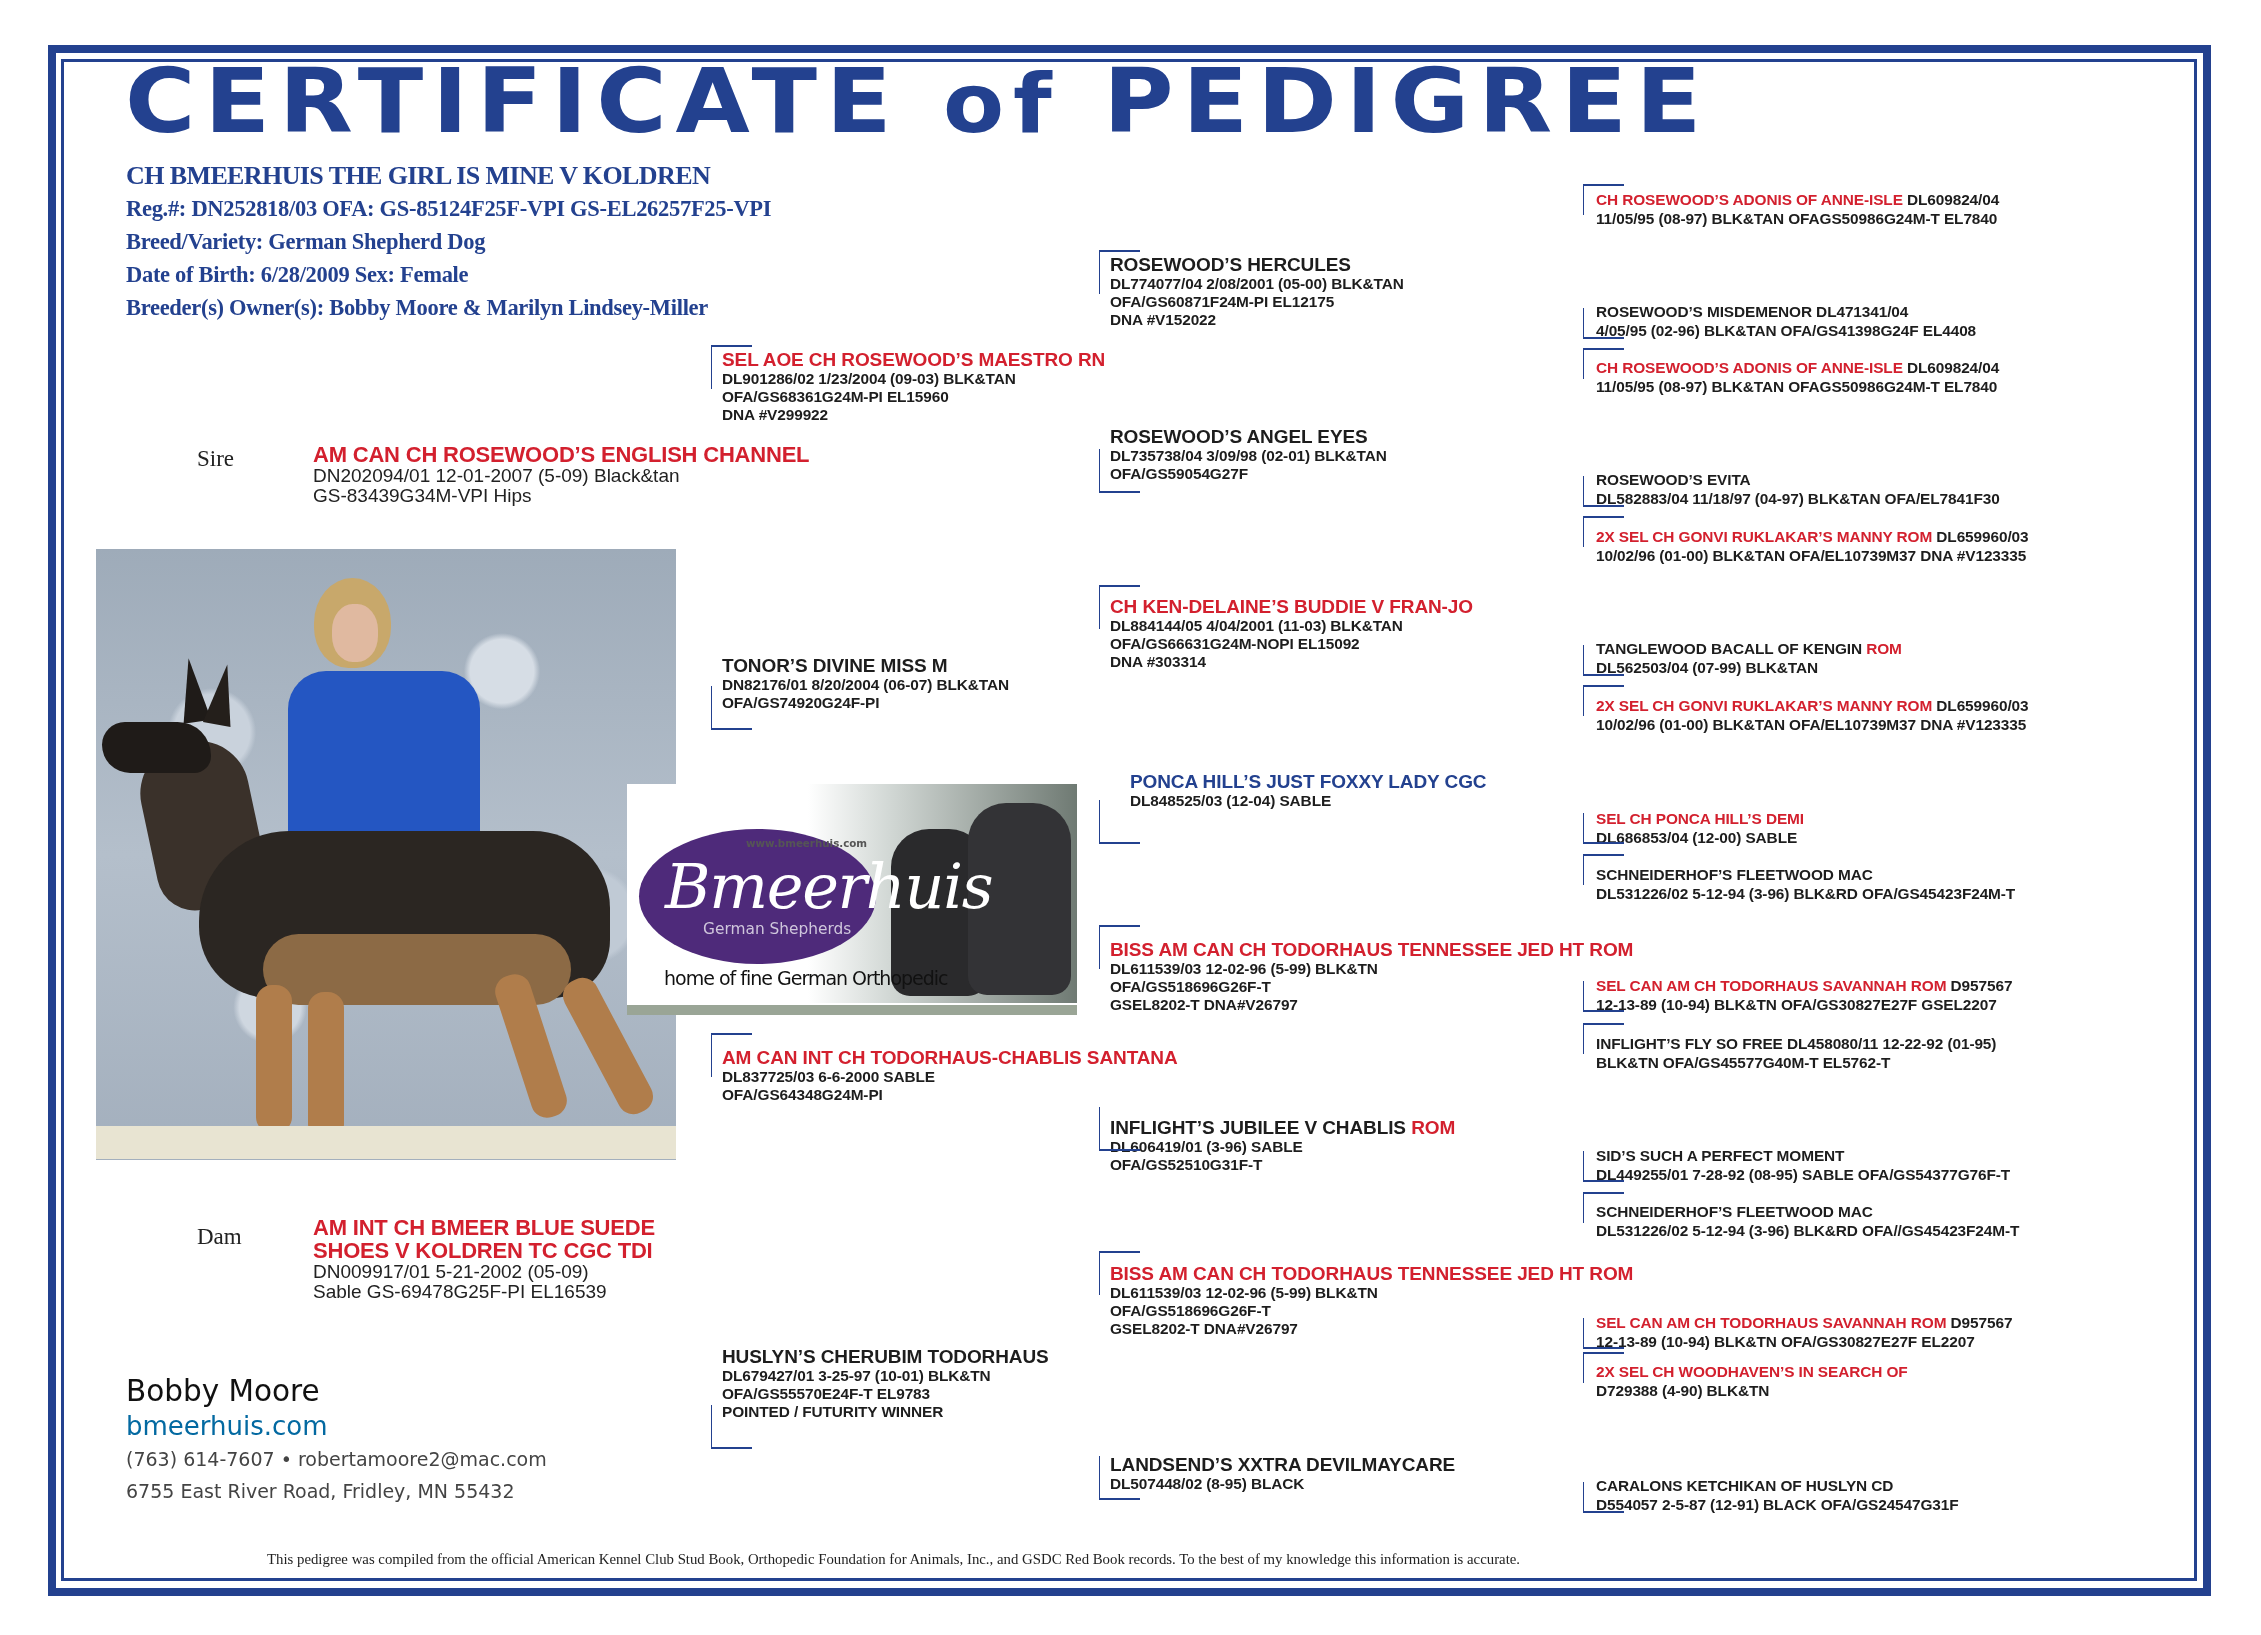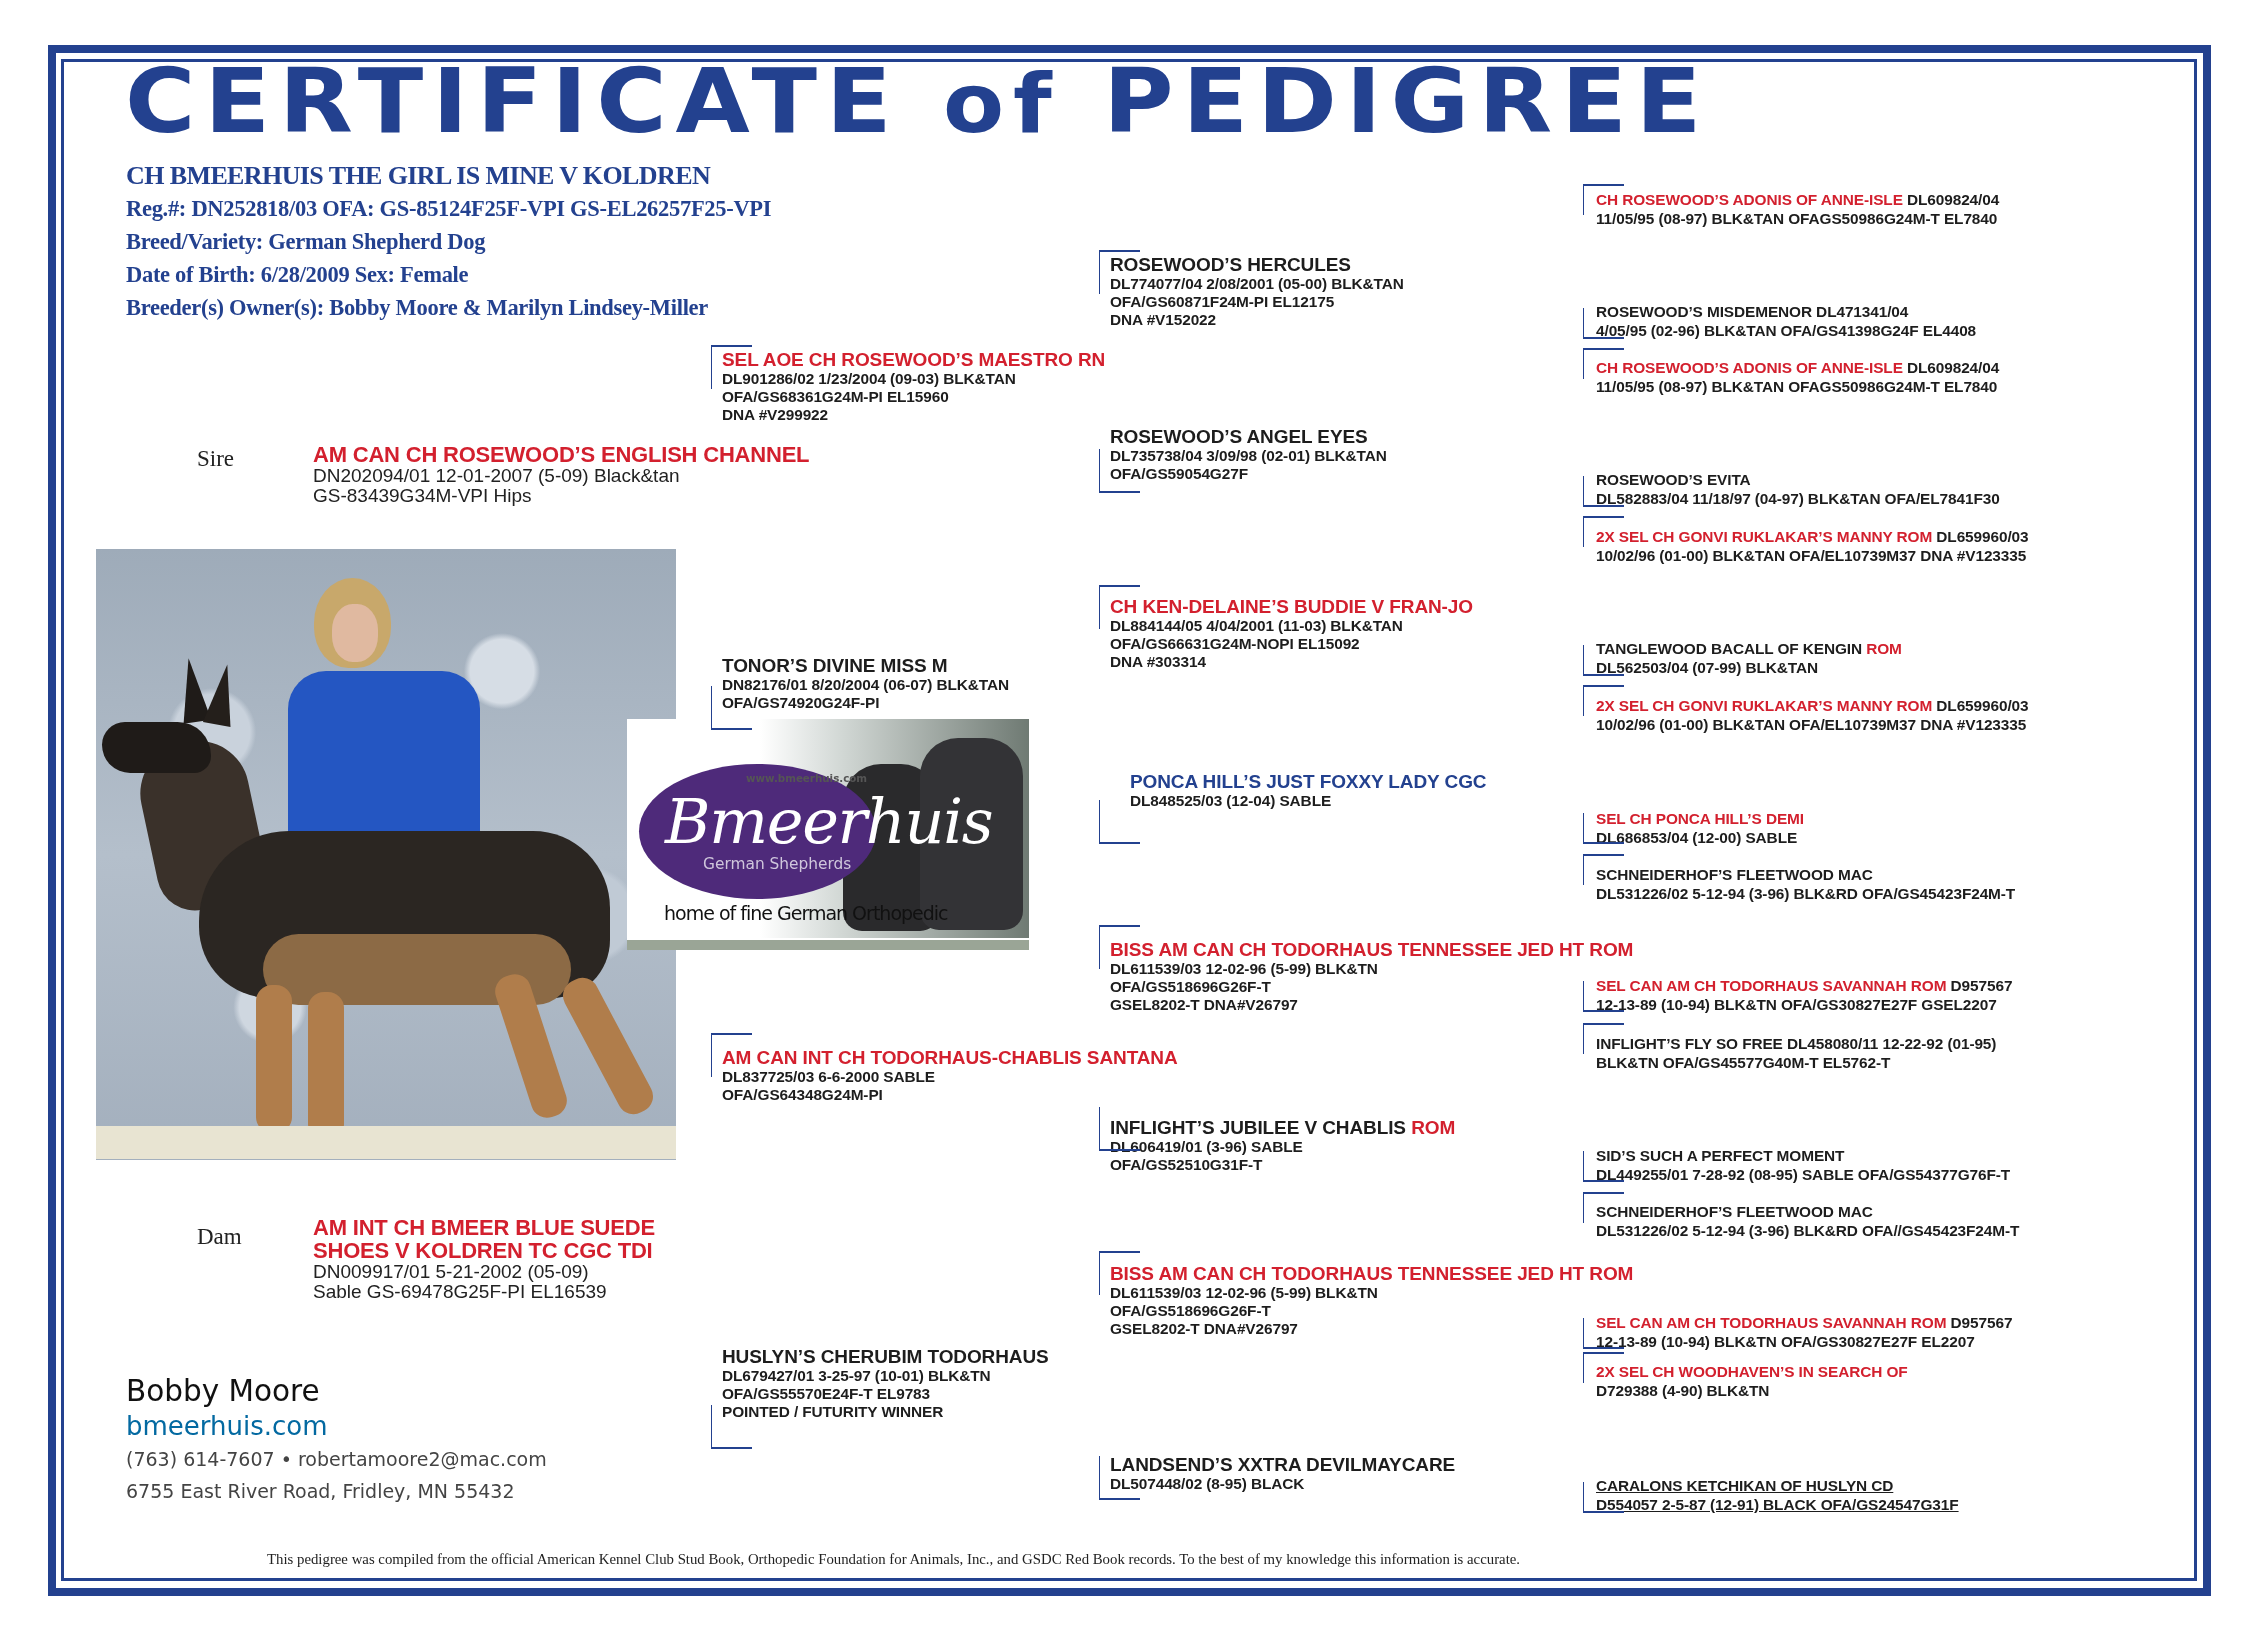--- a/index.html
+++ b/index.html
@@ -34,21 +34,21 @@
   .photo .handler-face { position:absolute; left:236px; top:55px; width:46px; height:58px; border-radius:45%; background:#e0b9a0; }
   .photo .handler-body { position:absolute; left:192px; top:122px; width:192px; height:212px; border-radius:38px 38px 13px 13px; background:#2456c2; }
   .photo .dog-body { position:absolute; left:103px; top:282px; width:411px; height:167px; border-radius:90px 77px 58px 71px; background:#2b2622; }
   .photo .dog-belly { position:absolute; left:167px; top:385px; width:308px; height:71px; border-radius:38px; background:#8c6a45; }
   .photo .dog-neck { position:absolute; left:51px; top:192px; width:109px; height:167px; border-radius:51px 51px 26px 38px; background:#3a312a; transform:rotate(-12deg); }
   .photo .dog-head { position:absolute; left:6.4px; top:173px; width:109px; height:51px; border-radius:26px 38px 19px 32px; background:#1f1b18; }
   .photo .dog-ear1 { position:absolute; left:83px; top:109px; width:0; height:0; border-left:14px solid transparent; border-right:14px solid transparent; border-bottom:64px solid #1f1b18; transform:rotate(-8deg); }
   .photo .dog-ear2 { position:absolute; left:112px; top:115px; width:0; height:0; border-left:14px solid transparent; border-right:14px solid transparent; border-bottom:61px solid #241f1b; transform:rotate(10deg); }
   .photo .leg { position:absolute; width:36px; height:148px; background:#b07d4b; border-radius:16px; }
   .photo .floor { position:absolute; left:0; top:577px; width:580px; height:33px; background:#e8e4d2; }
-  .logo { position:absolute; left:627px; top:719px; width:402px; height:231px; background:#ffffff; overflow:hidden; }
+  .logo { position:absolute; left:627px; top:784px; width:450px; height:231px; background:#ffffff; overflow:hidden; }
   .logo .dogs { position:absolute; right:0; top:0; width:269px; height:219px; background:linear-gradient(90deg, rgba(255,255,255,1) 0%, rgba(180,190,185,0.6) 30%, #6f7a73 100%); }
   .logo .d1 { position:absolute; left:83px; top:45px; width:96px; height:167px; border-radius:38px 38px 19px 19px; background:#2a2a2c; }
   .logo .d2 { position:absolute; left:160px; top:19px; width:103px; height:192px; border-radius:38px 38px 19px 19px; background:#333336; }
   .logo .oval { position:absolute; left:11.5px; top:45px; width:237px; height:135px; border-radius:50%; background:#4e2a7a; }
   .logo .brand { position:absolute; left:38px; top:71px; font-family:"DejaVu Serif", serif; font-size:62px; color:#ffffff; line-height:64px; font-style:italic; letter-spacing:-1.3px; }
   .logo .sub { position:absolute; left:76px; top:136px; font-family:"DejaVu Sans", sans-serif; font-size:15.4px; color:#cfc6dc; }
   .logo .url { position:absolute; left:119px; top:53px; font-family:"DejaVu Sans", sans-serif; font-size:10.3px; color:#555; font-weight:bold; }
   .logo .tagline { position:absolute; left:37px; top:183px; font-family:"DejaVu Sans", sans-serif; font-size:19px; color:#111; letter-spacing:-1px; }
   .logo .strip { position:absolute; left:0; bottom:0; width:450px; height:10.3px; background:#9aa596; }
   .contact { position:absolute; left:126px; top:1373px; color:#333; font-family:"DejaVu Sans", sans-serif; }
@@ -293,21 +293,21 @@
   <div class="edet">12-13-89 (10-94) BLK&amp;TN OFA/GS30827E27F EL2207</div>
 </div>
 <div class="bracket-bot g4" style="left:1583px; top:1318px; height:29px;"></div>
 
 <div class="bracket-top g4" style="left:1583px; top:1352px; height:29px;"></div>
 <div class="entry g4" style="left:1596px; top:1363px;">
   <div class="ename red">2X SEL CH WOODHAVEN’S IN SEARCH OF</div>
   <div class="edet">D729388 (4-90) BLK&amp;TN</div>
 </div>
 
-<div class="entry g4" style="left:1596px; top:1477px;text-decoration:underline;">
+<div class="entry g4" style="left:1596px; top:1477px;">
   <div class="ename">CARALONS KETCHIKAN OF HUSLYN CD</div>
   <div class="edet">D554057 2-5-87 (12-91) BLACK OFA/GS24547G31F</div>
 </div>
 <div class="bracket-bot g4" style="left:1583px; top:1482px; height:29px;"></div>
 
 <div class="contact">
   <div class="cname">Bobby Moore</div>
   <div class="csite">bmeerhuis.com</div>
   <div class="cline">(763) 614-7607 • robertamoore2@mac.com</div>
   <div class="cline">6755 East River Road, Fridley, MN 55432</div>

